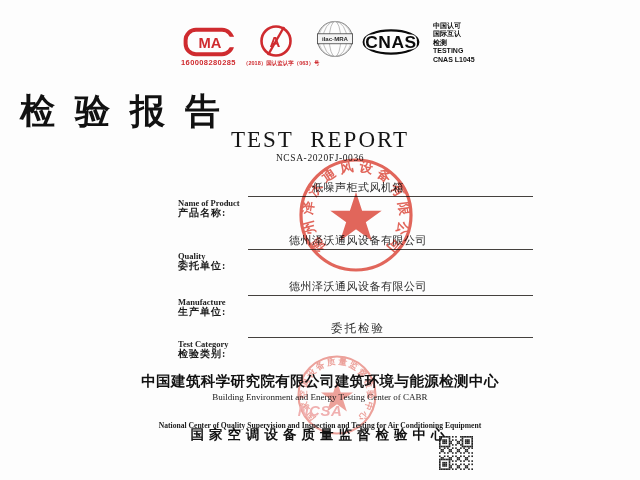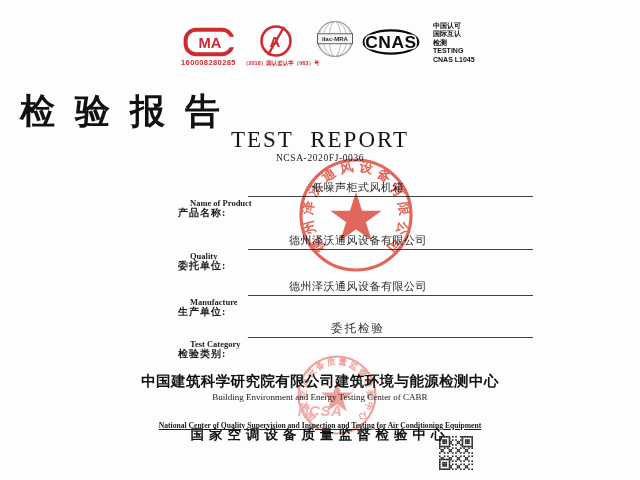--- a/index.html
+++ b/index.html
@@ -14,33 +14,33 @@
           font-weight:700;font-size:7px;line-height:8.4px;color:#111;}
   
   #title-cn{left:0;top:88px;width:640px;text-align:left;font-size:35px;font-weight:700;
             letter-spacing:20px;text-indent:20px;color:#111;}
   #title-en{left:0;top:127px;width:640px;text-align:center;font-size:23px;font-weight:500;
             letter-spacing:2px;word-spacing:9px;color:#151515;}
   #report-no{left:0;top:153px;width:640px;text-align:center;font-size:9.5px;letter-spacing:0.6px;color:#222;}
   
   .field{position:absolute;left:178px;width:370px;height:34px;}
   .flabel-cn{position:absolute;left:0;top:0;font-size:10px;font-weight:700;color:#1a1a1a;letter-spacing:1px;margin-top:22px;}
-  .flabel-en{position:absolute;left:0;top:14px;font-size:8.5px;font-weight:600;color:#222;margin-left:12px;}
+  .flabel-en{position:absolute;left:0;top:14px;font-size:8.5px;font-weight:600;color:#222;}
   .fline{position:absolute;left:70px;top:12px;width:285px;border-bottom:1px solid #45413e;}
   .fvalue{position:absolute;left:70px;top:-4px;width:220px;text-align:center;font-size:11px;
           font-weight:400;color:#2b2b2b;letter-spacing:0.5px;}
   
   .footer-line{position:absolute;left:0;width:640px;text-align:center;z-index:2;}
   #org-cn{top:372px;font-size:14.5px;font-weight:700;letter-spacing:0.4px;color:#111;}
   #org-en{top:392px;font-size:9px;font-weight:400;color:#1a1a1a;}
   #line3{top:402px;display:flex;justify-content:center;align-items:center;gap:7px;flex-direction:column;}
   #ncsa{font-family:"Liberation Sans","DejaVu Sans",sans-serif;font-weight:800;font-style:italic;
         font-size:15px;color:#f0b0b0;letter-spacing:0.5px;}
   #center-cn{font-size:13.5px;font-weight:700;letter-spacing:5px;color:#111;}
-  #center-en{top:421px;font-size:7.6px;font-weight:700;color:#1a1a1a;text-decoration:underline;}
+  #center-en{top:421px;font-size:7.6px;font-weight:700;color:#1a1a1a;}
   
   .stamp{position:absolute;mix-blend-mode:multiply;pointer-events:none;z-index:3;}
   #stamp-client{left:296px;top:155px;width:120px;height:120px;opacity:0.82;}
   #stamp-center{left:295px;top:353px;width:84px;height:84px;opacity:0.5;z-index:1;}
   #qr{position:absolute;left:439px;top:436px;width:34px;height:34px;}
 </style>
 </head>
 <body>
 
 <div id="page">

